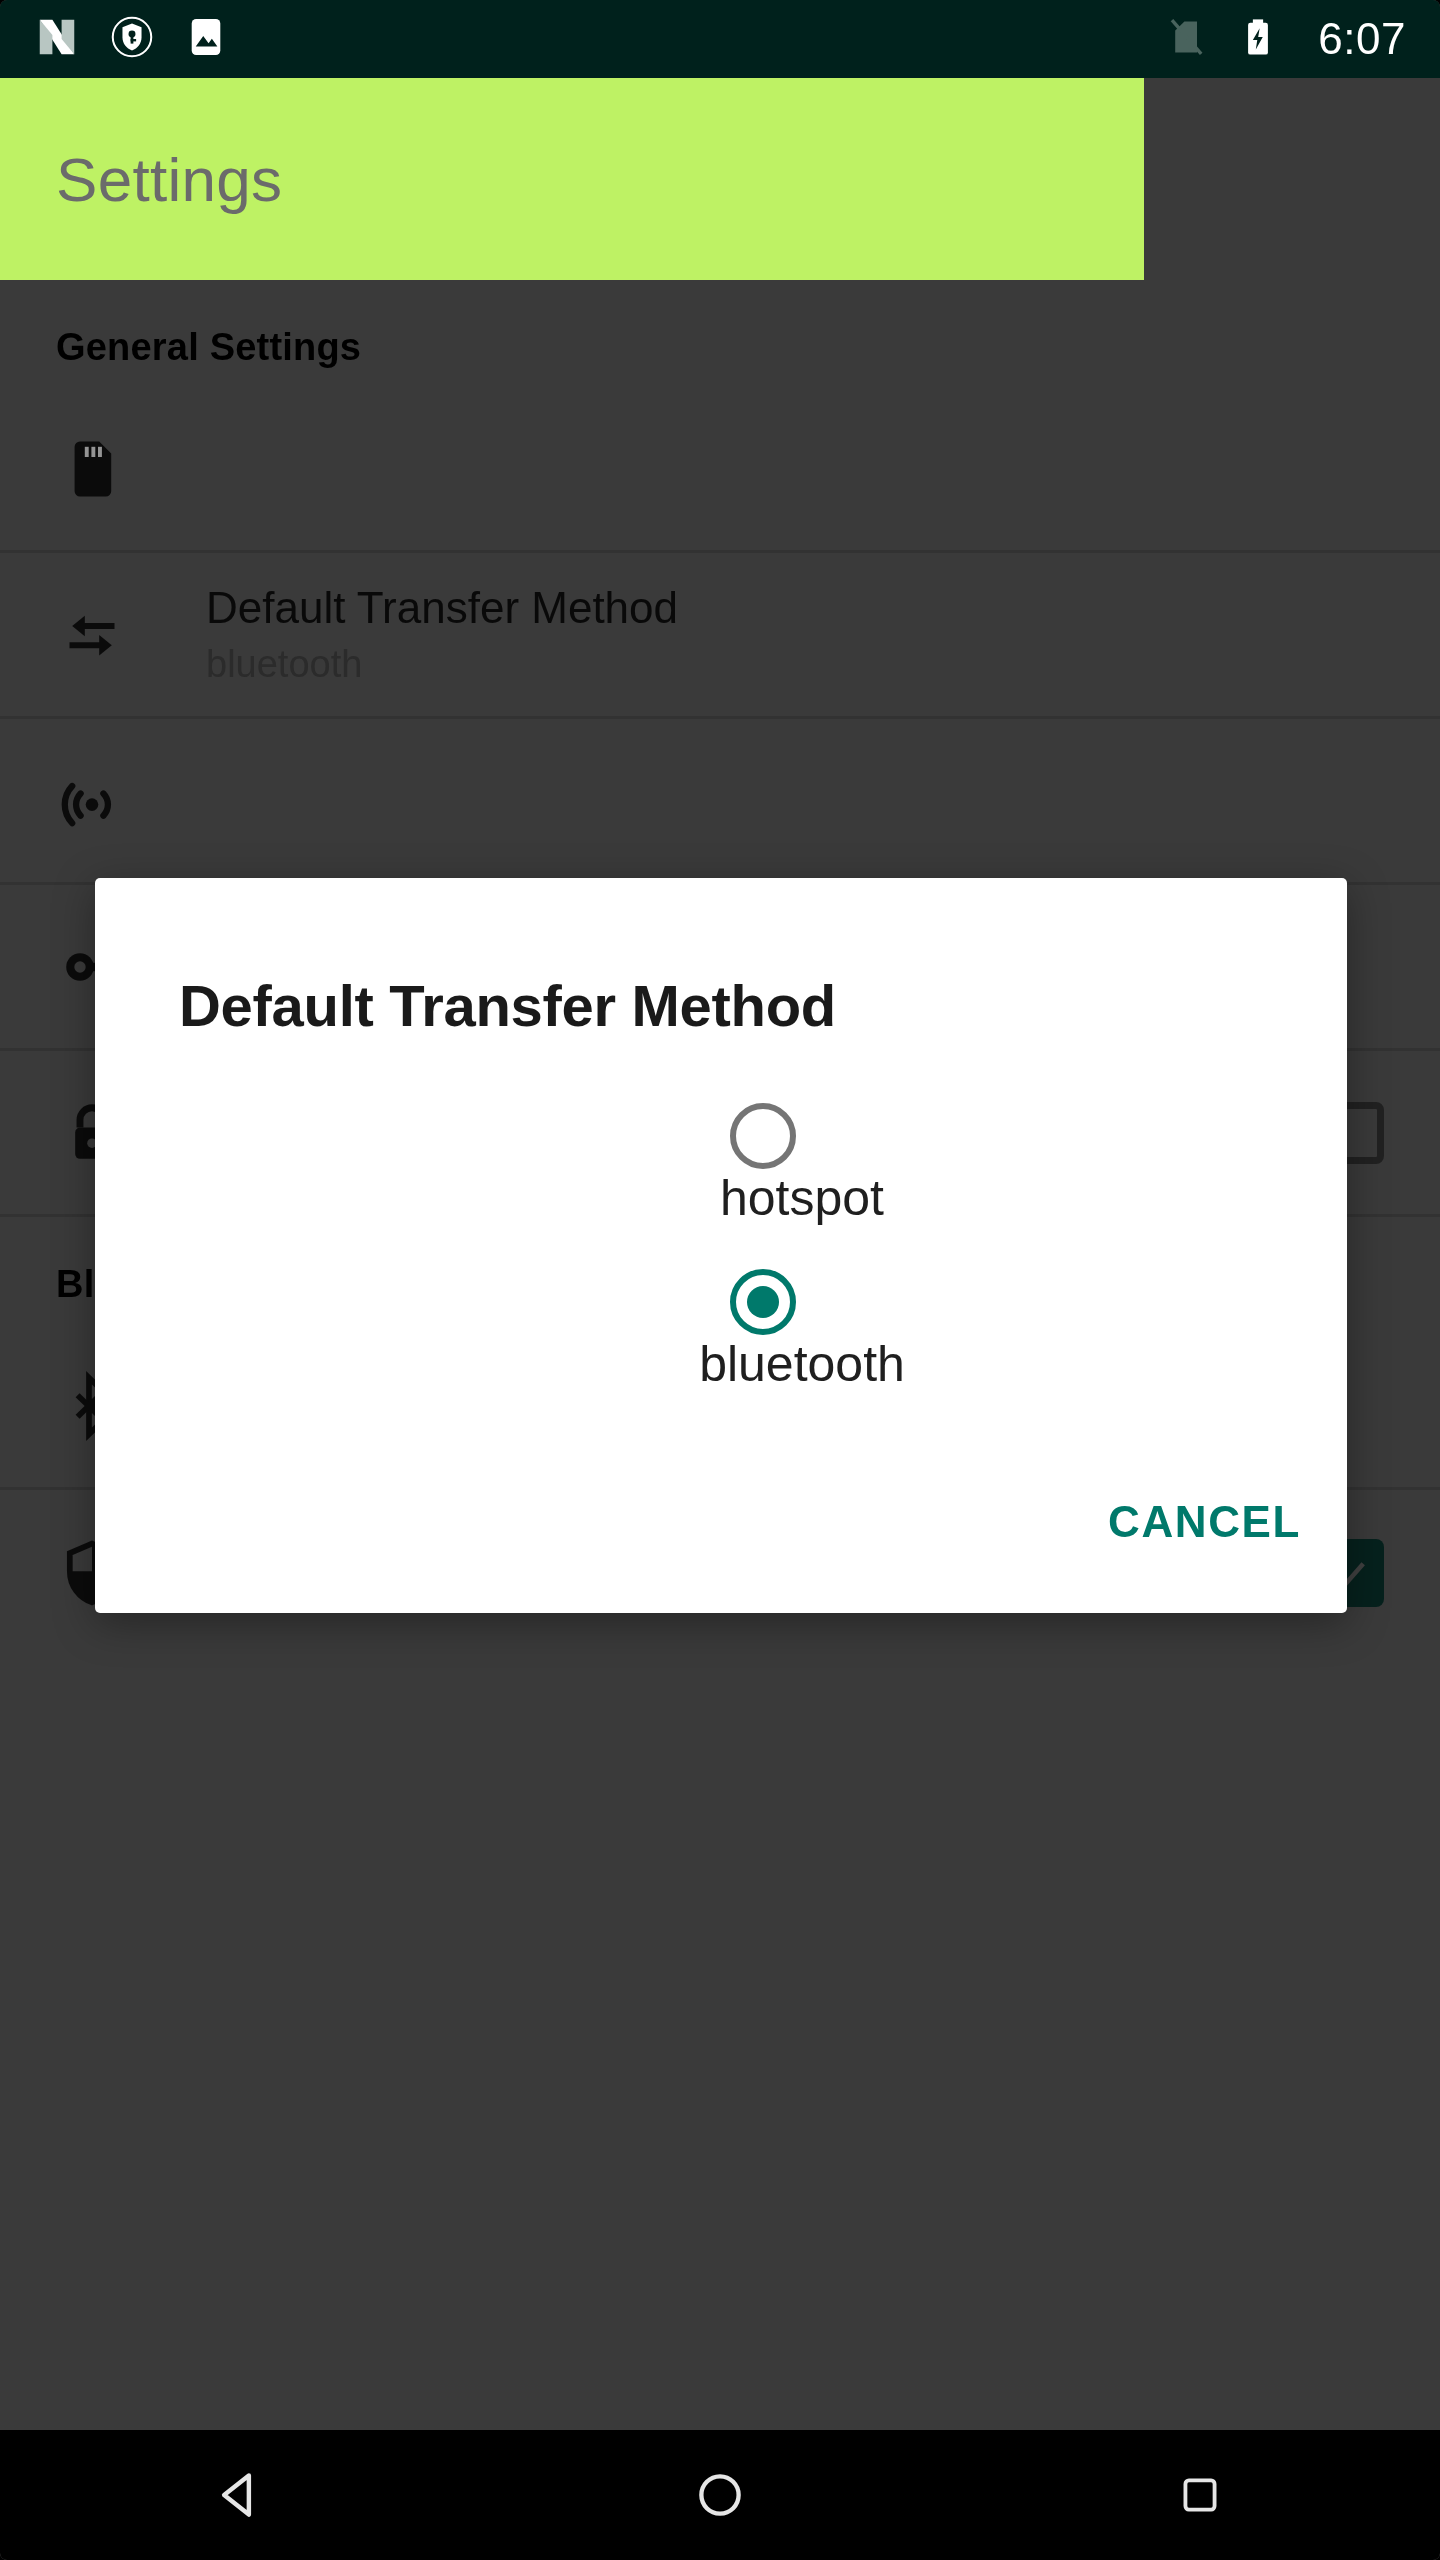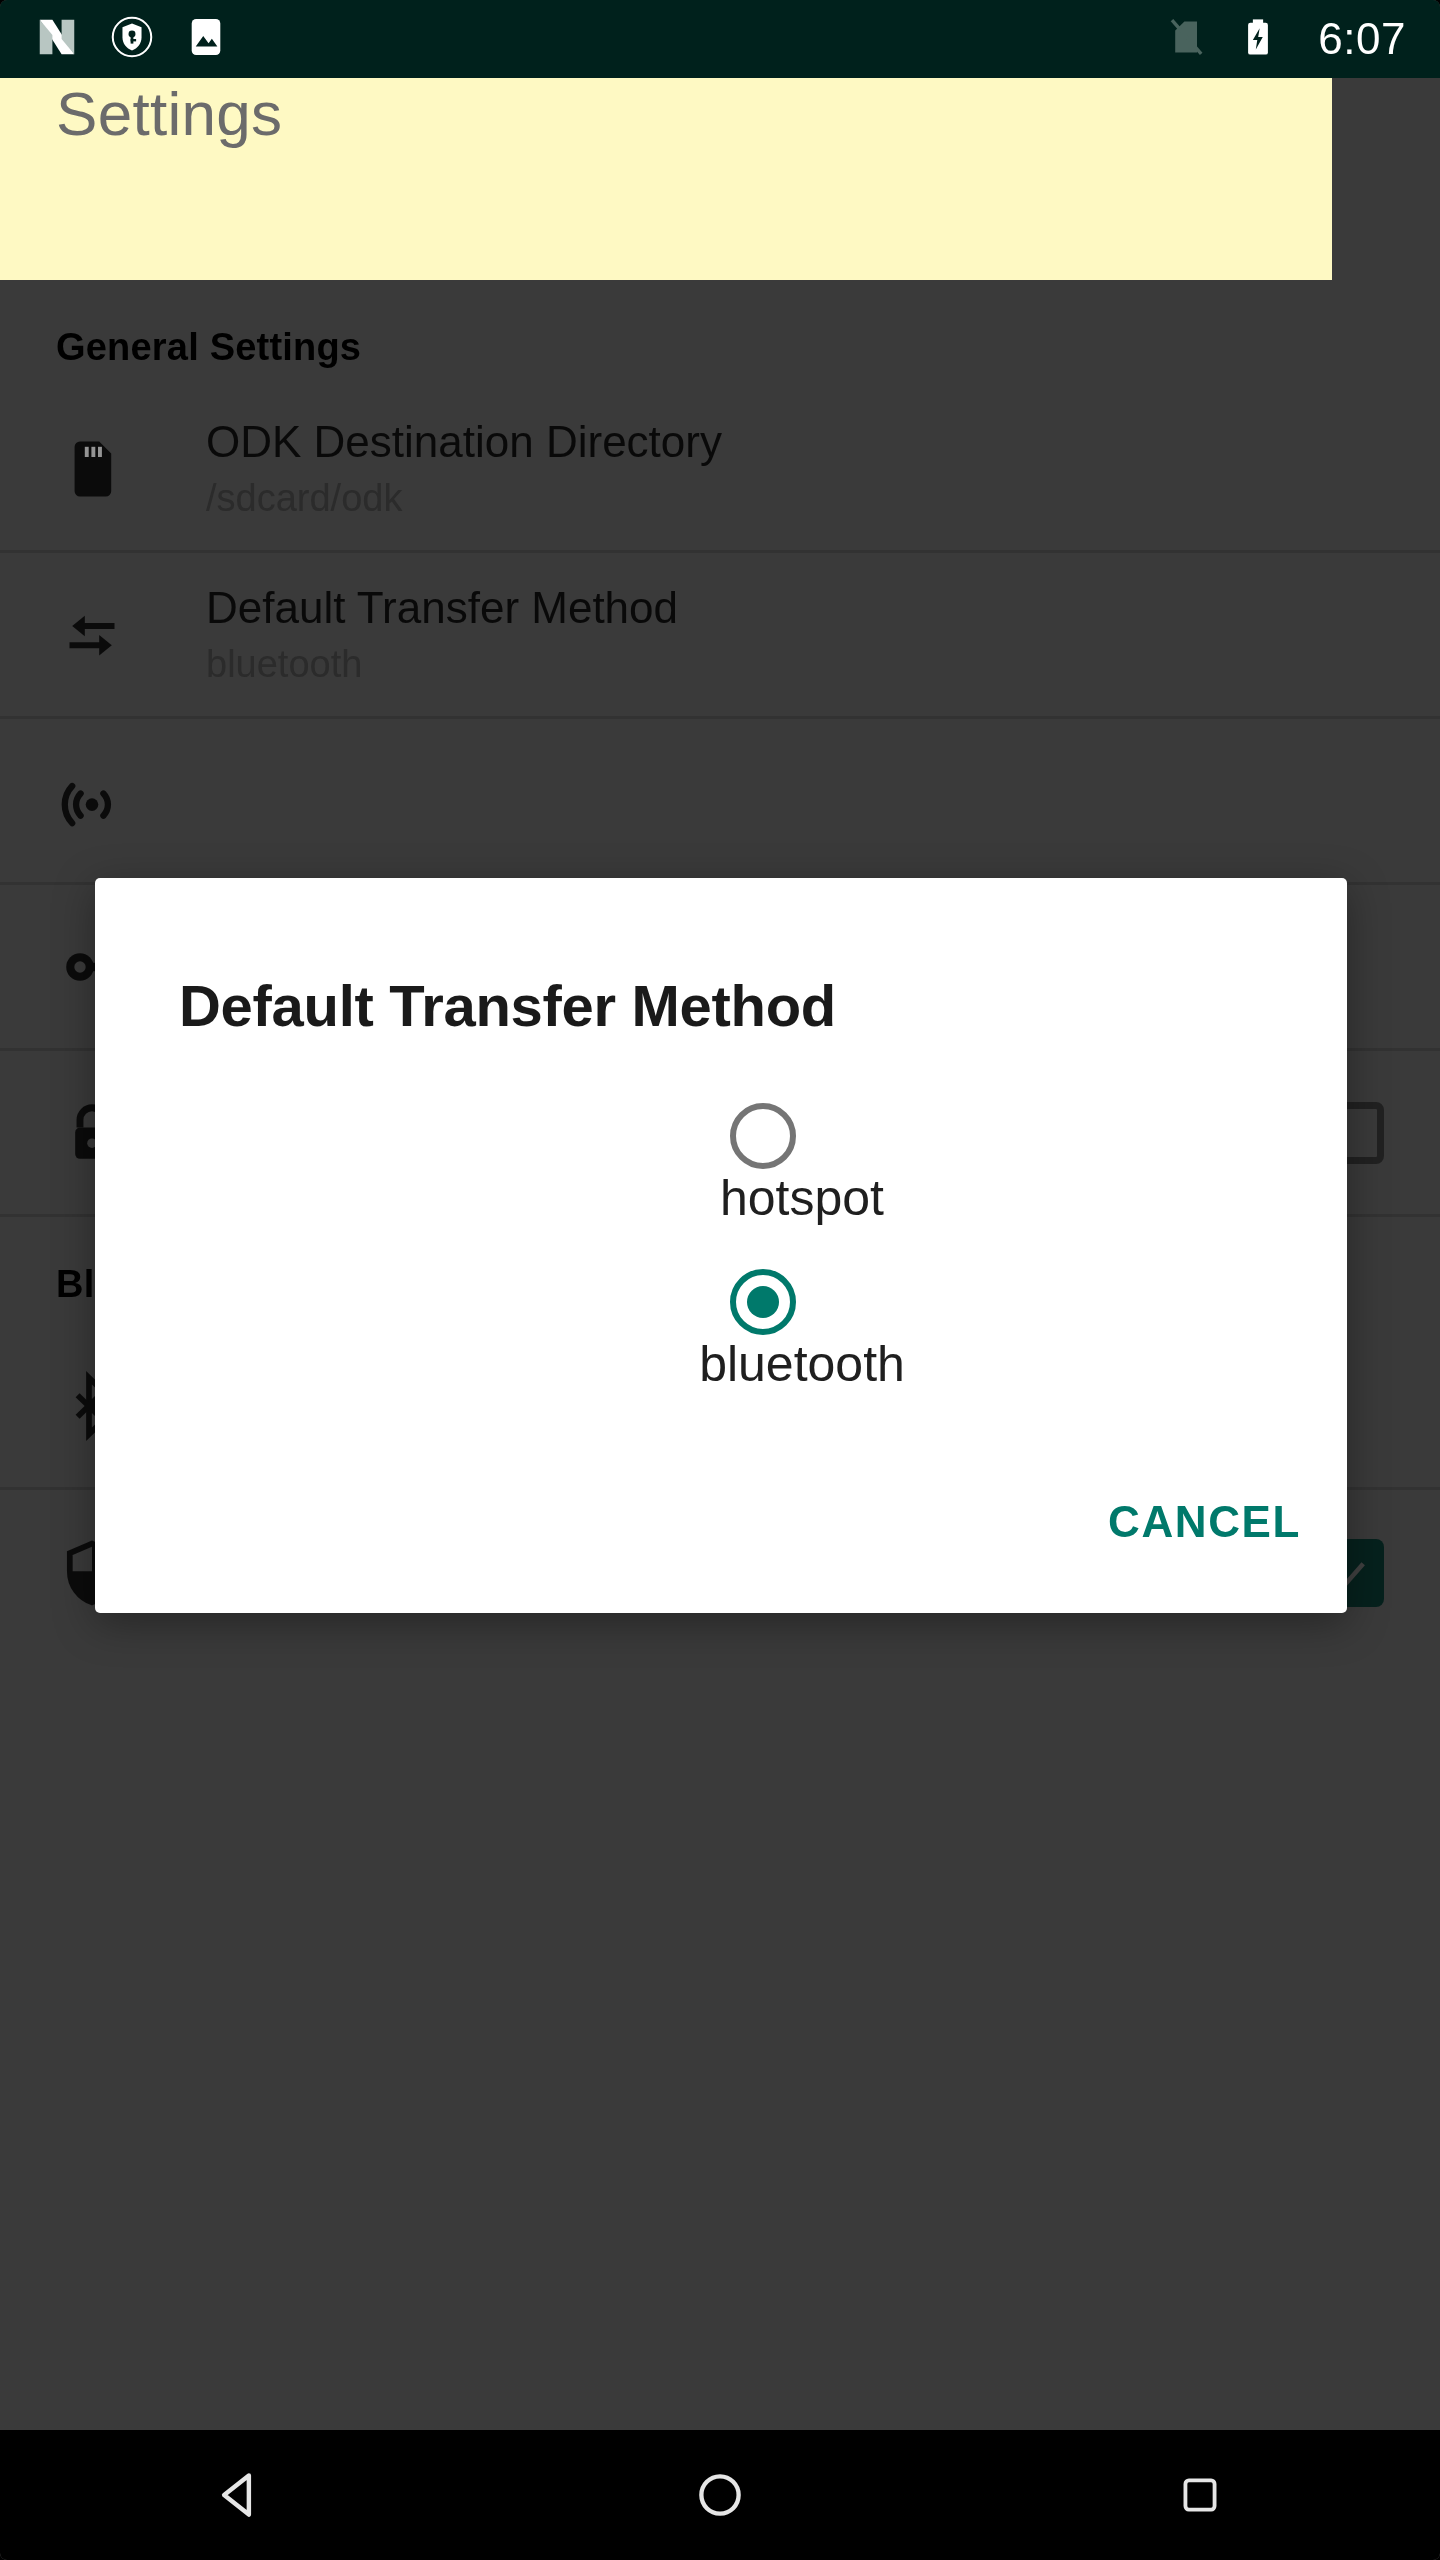--- a/index.html
+++ b/index.html
@@ -33,23 +33,23 @@
     color:#ffffff;
     font-size:44px;
     letter-spacing:0.5px;
     font-weight:400;
     margin-left:12px;
   }
 
   
   #toolbar {
     position:absolute; top:78px; left:0;
-    width:1332px; height:202px;
-    background:#fef9c3;
-    display:flex; 
+    width:1144px; height:202px;
+    background:#bef264;
+    display:flex; align-items:center;
     z-index:4;
   }
   #page-title {
     color:#6b6b6b;
     font-size:62px;
     font-weight:400;
     padding-left:56px;
     letter-spacing:0.3px;
   }
 
@@ -252,24 +252,20 @@
 
     <div class="pref-row">
       <div class="pref-icon">
         <svg width="72" height="72" viewBox="0 0 24 24">
           <path d="M6.2 4.6 A1.8 1.8 0 0 1 8 2.8 H14.4 L18.4 6.8 V19.4 A1.8 1.8 0 0 1 16.6 21.2 H8 A1.8 1.8 0 0 1 6.2 19.4 Z" fill="#141414"></path>
           <rect x="9.6" y="4.6" width="1.3" height="3.4" fill="#ffffff"></rect>
           <rect x="11.8" y="4.6" width="1.3" height="3.4" fill="#ffffff"></rect>
           <rect x="14.0" y="4.6" width="1.3" height="3.4" fill="#ffffff"></rect>
         </svg>
       </div>
-      <div class="pref-text">
-        <div class="pref-title">ODK Destination Directory</div>
-        <div class="pref-summary">/sdcard/odk</div>
-      </div>
       <div class="pref-widget"></div>
     </div>
 
     <div class="pref-row">
       <div class="pref-icon">
         <svg width="72" height="72" viewBox="0 0 24 24">
           <line x1="19.5" y1="9.0" x2="8.0" y2="9.0" stroke="#141414" stroke-width="2.0"></line>
           <polygon points="9.6,5.6 5.4,9.0 9.6,12.4" fill="#141414"></polygon>
           <line x1="4.5" y1="15.4" x2="16.0" y2="15.4" stroke="#141414" stroke-width="2.0"></line>
           <polygon points="14.4,12.0 18.6,15.4 14.4,18.8" fill="#141414"></polygon>

